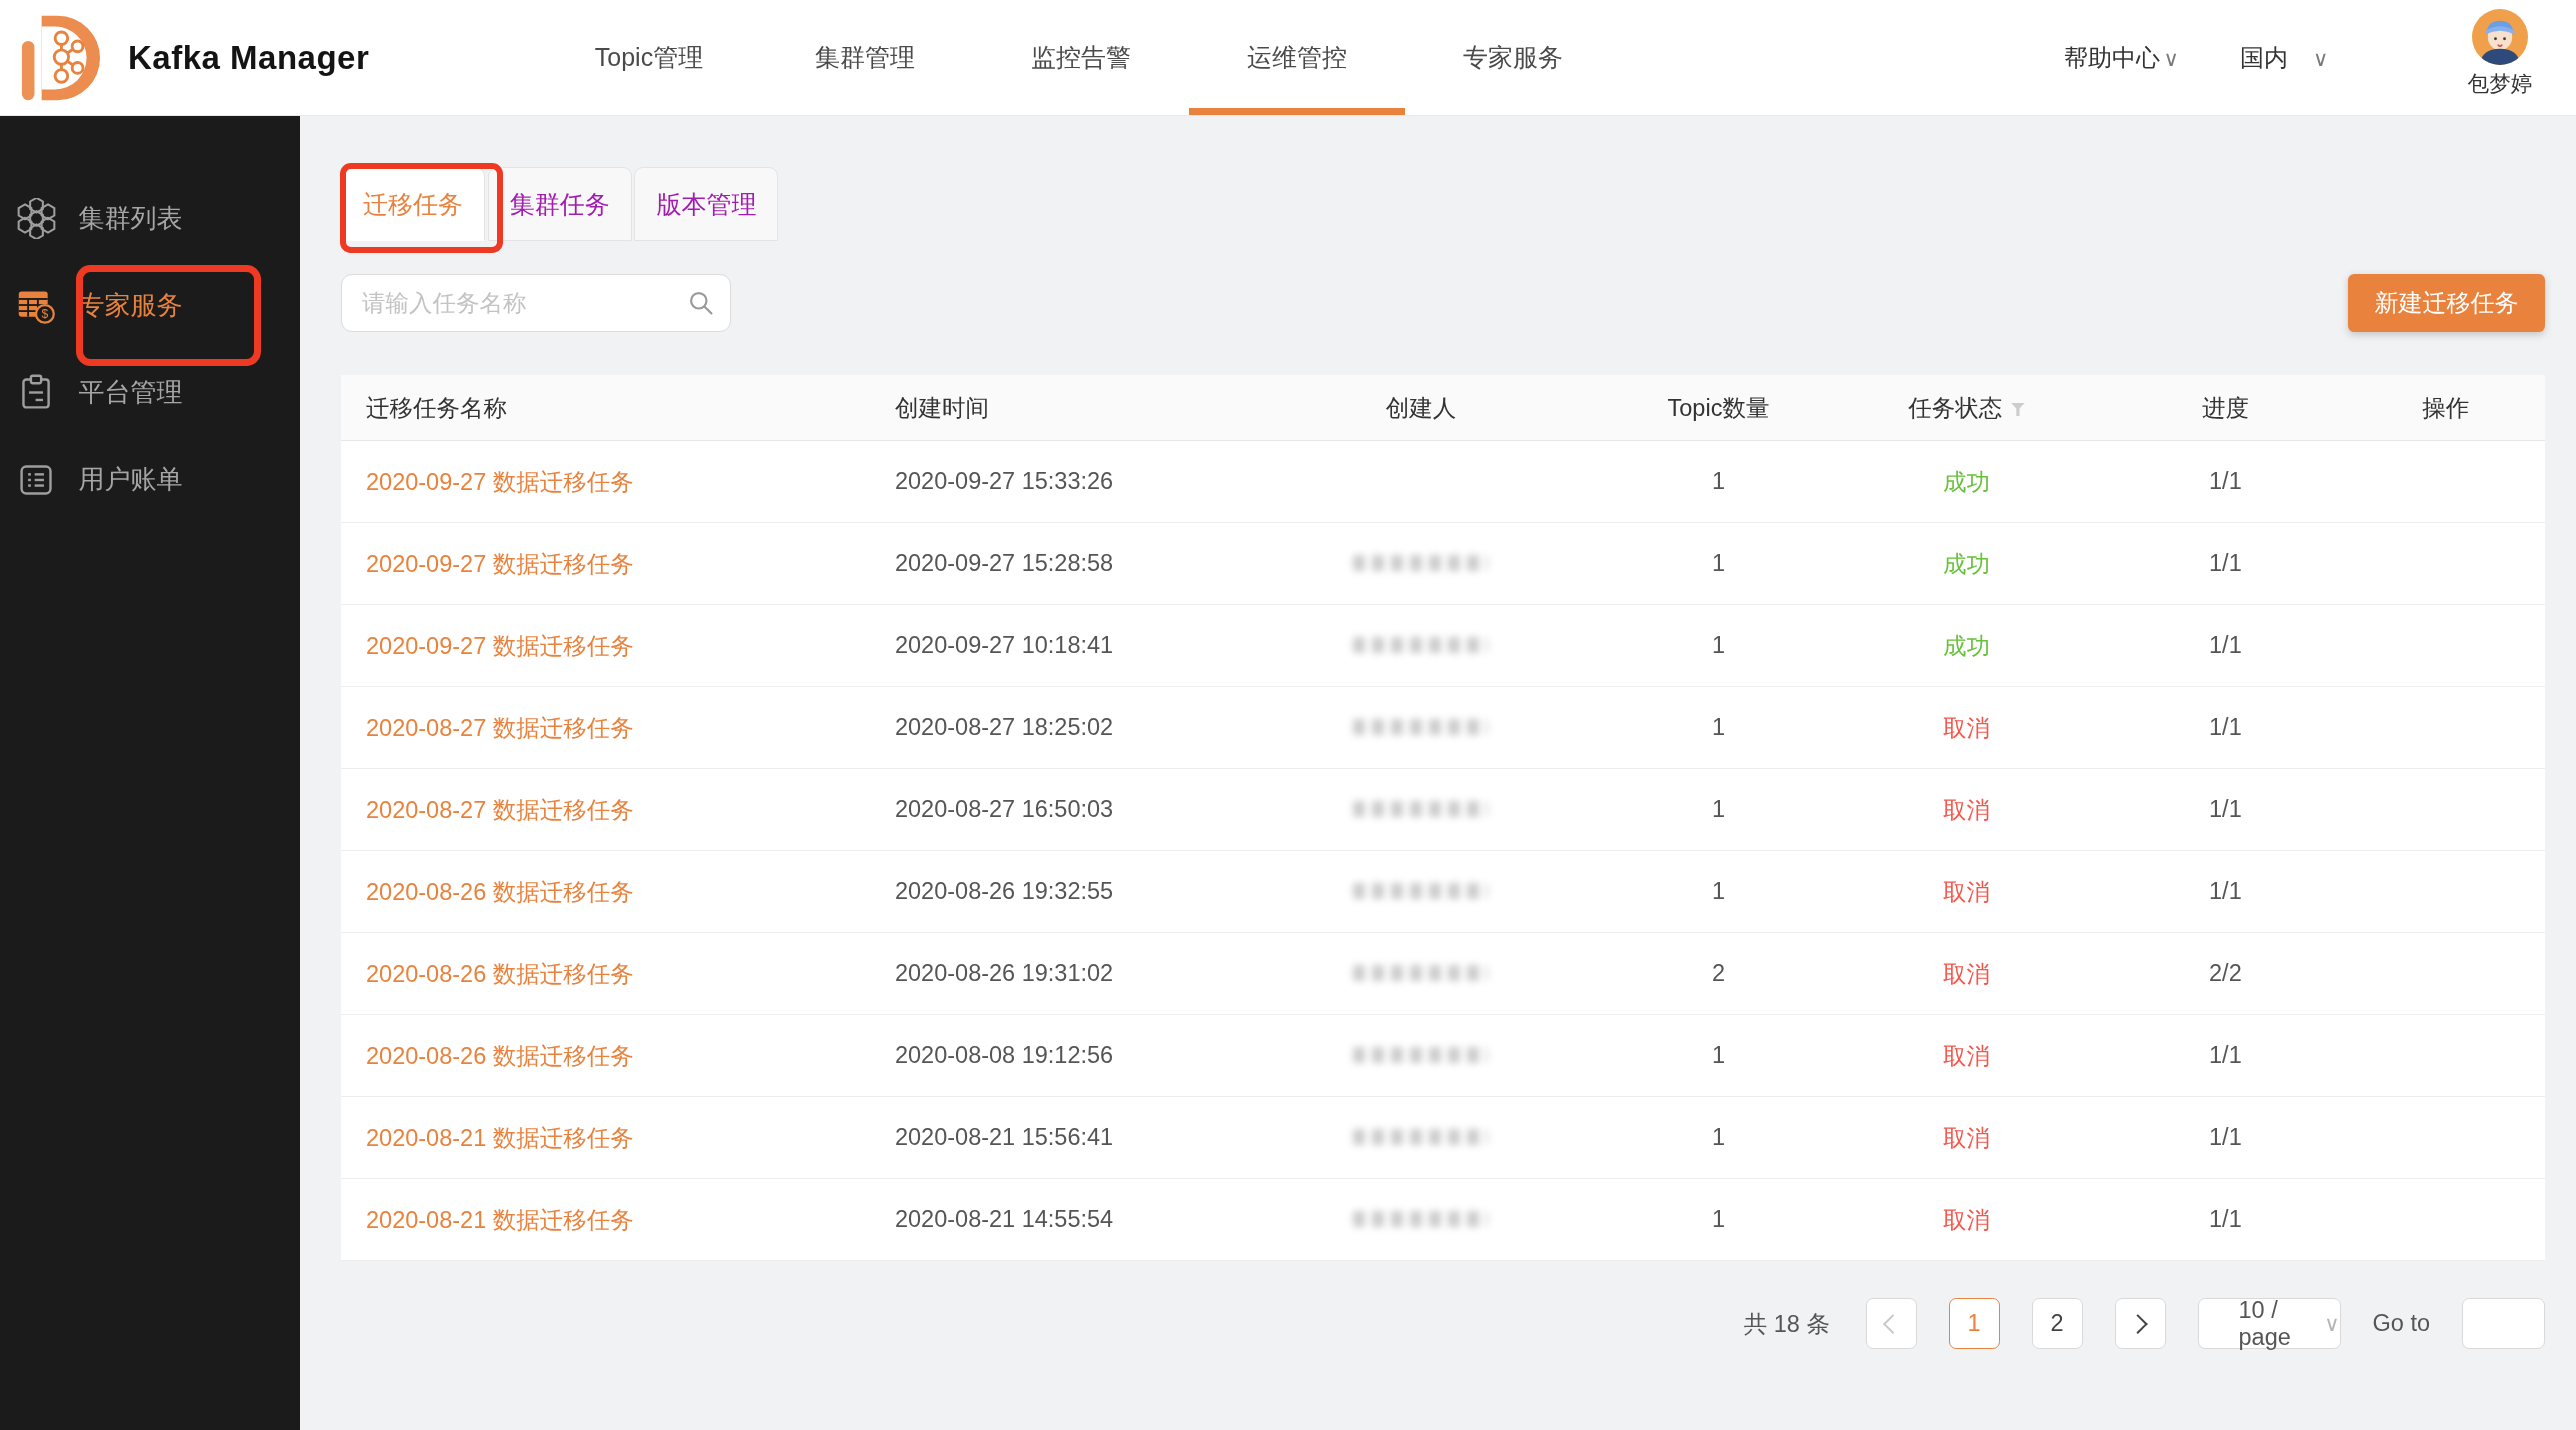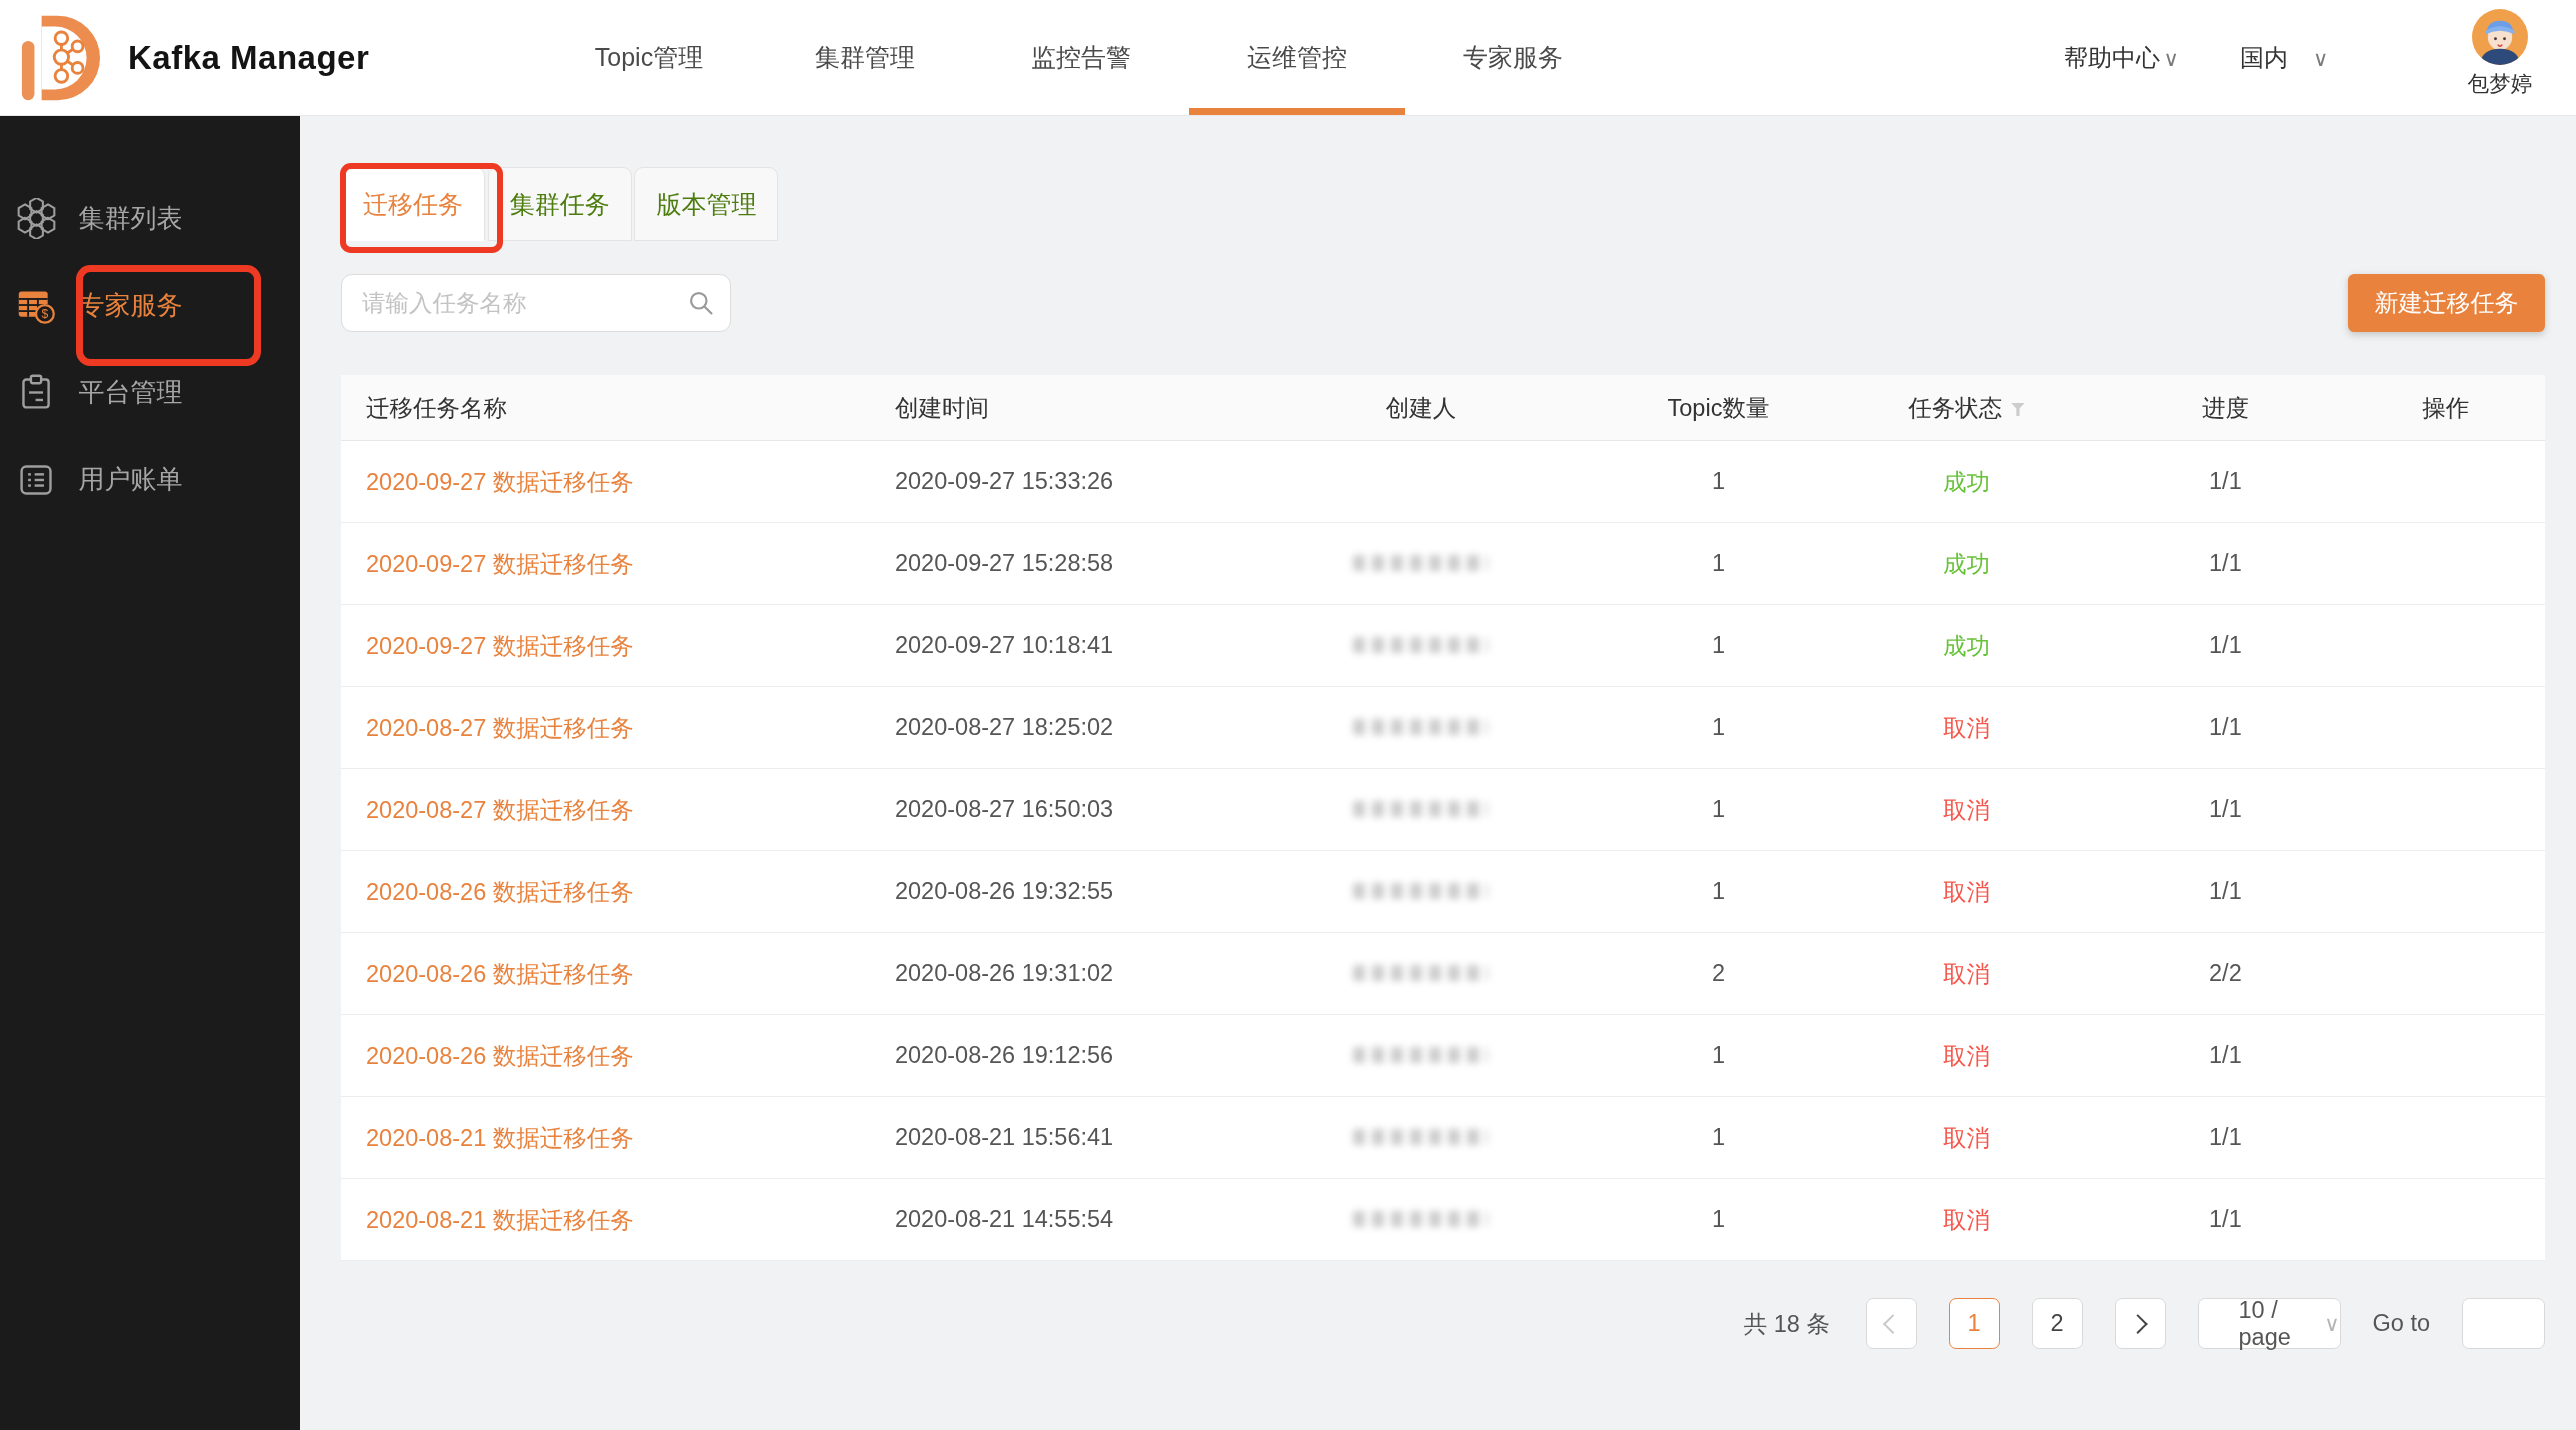--- a/index.html
+++ b/index.html
@@ -25,21 +25,21 @@
   .username{margin-top:3.6px;font-size:21.6px;color:#333;}
   
   .sidebar{position:absolute;top:115px;left:0;width:300px;height:1315px;background:#1b1b1b;padding-top:60px;box-sizing:border-box;z-index:4;}
   .side-item{height:87px;display:flex;align-items:center;padding-left:16px;cursor:pointer;}
   .side-item .sicon{width:41px;height:41px;flex:0 0 41px;}
   .side-item .slabel{margin-left:21.6px;font-size:26px;color:#a6a6a6;}
   .side-item.active .slabel{color:#e8823d;}
   
   .main{position:absolute;left:300px;top:122px;width:2276px;height:1315px;background:#f0f2f3;}
   .tabs{position:absolute;left:41px;top:45px;display:flex;}
-  .tab{width:144px;height:74px;margin-right:2.7px;box-sizing:border-box;background:#f8f8f8;border:0.9px solid #e3e3e3;border-radius:9px 9px 0 0;display:flex;align-items:center;justify-content:center;font-size:25px;color:#4d7c0f;cursor:pointer;}
+  .tab{width:144px;height:74px;margin-right:2.7px;box-sizing:border-box;background:#f8f8f8;border:0.9px solid #e3e3e3;border-radius:9px 9px 0 0;display:flex;align-items:center;justify-content:center;font-size:25px;color:#a21caf;cursor:pointer;}
   .tab.active{background:#fff;color:#e8823d;border-bottom-color:#fff;}
   .searchbox{position:absolute;left:41px;top:152px;width:390px;height:58px;box-sizing:border-box;background:#fff;border:0.9px solid #dcdcdc;border-radius:11px;}
   .searchbox input{width:100%;height:100%;box-sizing:border-box;border:none;outline:none;background:transparent;padding:0 63px 0 20px;font-size:23.5px;color:#333;font-family:inherit;}
   .searchbox input::placeholder{color:#c3c3c3;}
   .search-icon{position:absolute;right:14.4px;top:14.4px;width:29px;height:29px;}
   .new-btn{position:absolute;right:31px;top:152px;width:197px;height:58px;background:#e8823d;border:none;border-radius:6.3px;color:#fff;font-size:24px;font-family:inherit;display:flex;align-items:center;justify-content:center;cursor:pointer;box-shadow:0 2.7px 7.2px rgba(120,120,120,.35);}
   
   .panel{position:absolute;left:41px;right:31px;top:253px;height:877px;background:#fff;}
   .thead,.trow{display:grid;grid-template-columns:24% 16.5% 17% 10% 12.5% 11% 9%;align-items:center;}
   .thead{height:65px;background:#fafafa;border-bottom:0.9px solid #e7e7e7;font-size:23.5px;color:#333;}
@@ -282,21 +282,21 @@
           <div class="c-left tname">2020-08-26 数据迁移任务</div>
           <div class="c-left ttime">2020-08-26 19:31:02</div>
           <div class="c-mid"><span class="smudge"></span></div>
           <div class="c-mid tnum">2</div>
           <div class="c-mid st-cancel">取消</div>
           <div class="c-mid tprog">2/2</div>
           <div class="c-mid"></div>
         </div>
         <div class="trow">
           <div class="c-left tname">2020-08-26 数据迁移任务</div>
-          <div class="c-left ttime">2020-08-26 19:12:56</div>
+          <div class="c-left ttime">2020-08-08 19:12:56</div>
           <div class="c-mid"><span class="smudge"></span></div>
           <div class="c-mid tnum">1</div>
           <div class="c-mid st-cancel">取消</div>
           <div class="c-mid tprog">1/1</div>
           <div class="c-mid"></div>
         </div>
         <div class="trow">
           <div class="c-left tname">2020-08-21 数据迁移任务</div>
           <div class="c-left ttime">2020-08-21 15:56:41</div>
           <div class="c-mid"><span class="smudge"></span></div>

